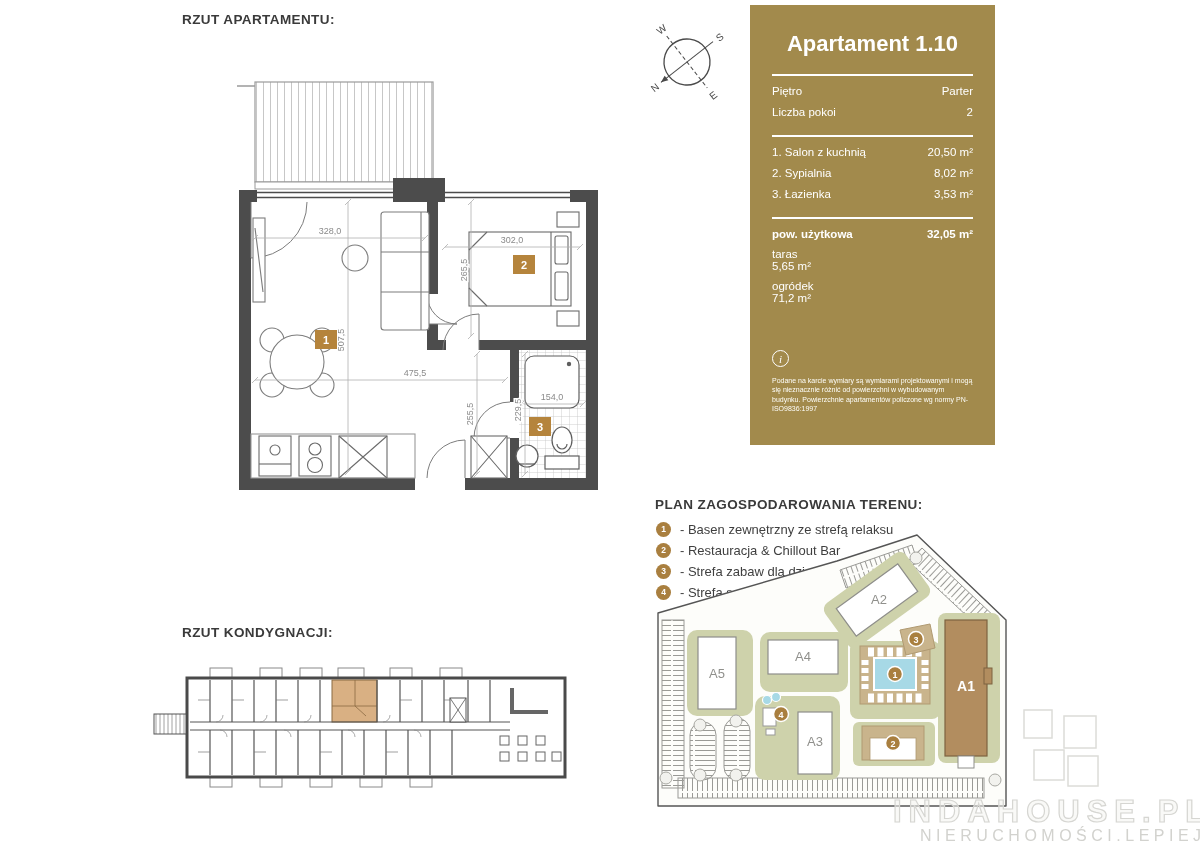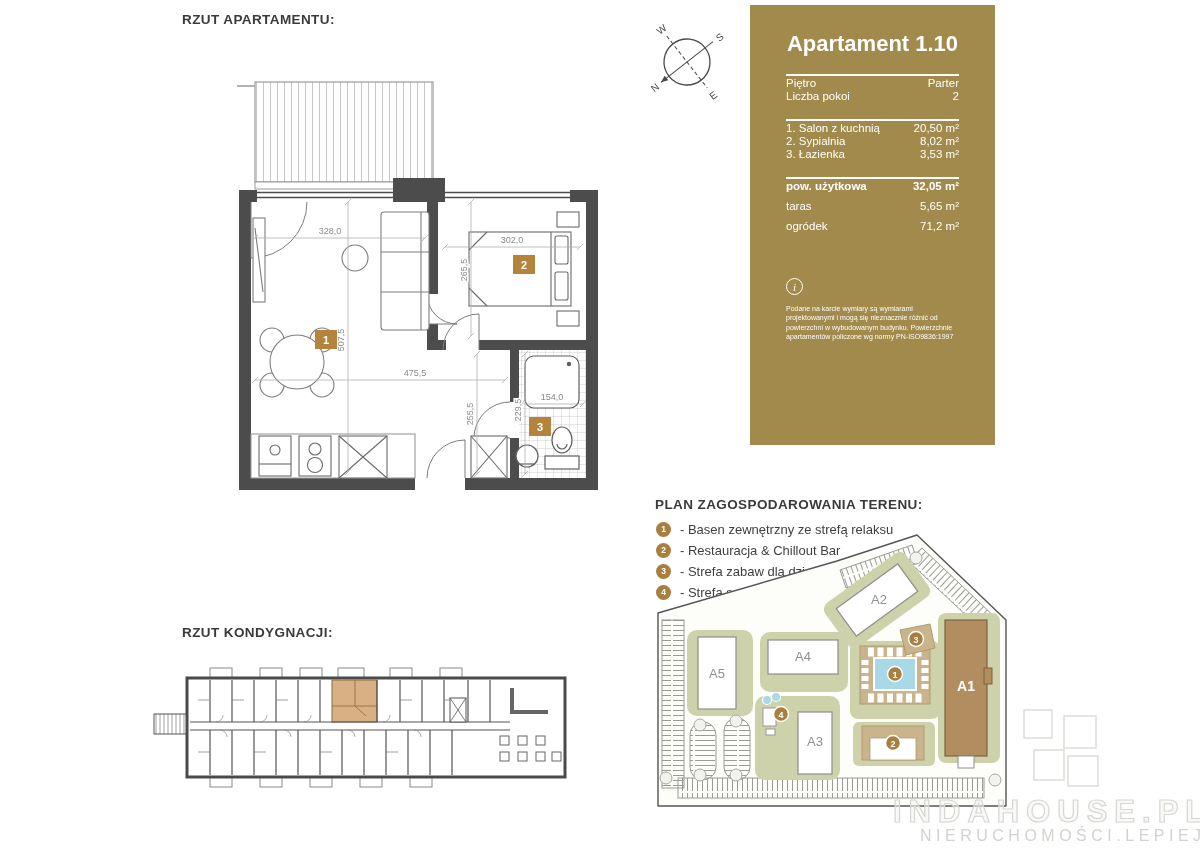--- a/index.html
+++ b/index.html
@@ -2,26 +2,26 @@
 <html><head>
 <meta charset="utf-8">
 <style>
   * { margin:0; padding:0; box-sizing:border-box; }
   body { font-family:"Liberation Sans", sans-serif; background:#ffffff; }
   .stage { position:relative; width:1200px; height:848px; background:#fff; overflow:hidden; }
 
   .sec-title { position:absolute; font-size:13.5px; font-weight:bold; color:#3a3a3a; letter-spacing:.4px; }
 
   
-  .panel { position:absolute; left:750px; top:5px; width:245px; height:440px; background:#a28a4c; color:#fff; padding:0 36px; }
+  .panel { position:absolute; left:750px; top:5px; width:245px; height:440px; background:#a28a4c; color:#fff; padding:0 22px; }
   .panel-title { margin-top:26px; text-align:center; font-size:22px; font-weight:bold; }
   .rule { border:0; border-top:2px solid #fff; margin-top:17px; }
-  .prow { display:flex; justify-content:space-between; font-size:11.5px; margin-top:1px; }
+  .prow { display:flex; justify-content:space-between; font-size:11.5px; margin-top:9px; }
   .prow.first { }
-  .prow.gap { margin-top:8px; }
+  .prow.gap { margin-top:8px;flex-direction:column; }
   .prow.bold { font-weight:bold;align-items:flex-end; }
   .info-icon { margin-top:46px; width:17px; height:17px; border:1.4px solid #fff; border-radius:50%;
                font-family:"Liberation Serif", serif; font-style:italic; font-size:11px;
                display:flex; align-items:center; justify-content:center; }
   .disclaimer { margin-top:9px; font-size:7px; line-height:1.35; color:#fdfdf8; }
 
   
   .legend { position:absolute; left:656px; top:522px; }
   .legend-item { display:flex; align-items:center; margin-bottom:7px; height:14px; }
   .lg-num { width:15px; height:15px; border-radius:50%; background:#a97f3f; color:#fff; font-size:8.5px; font-weight:bold;

